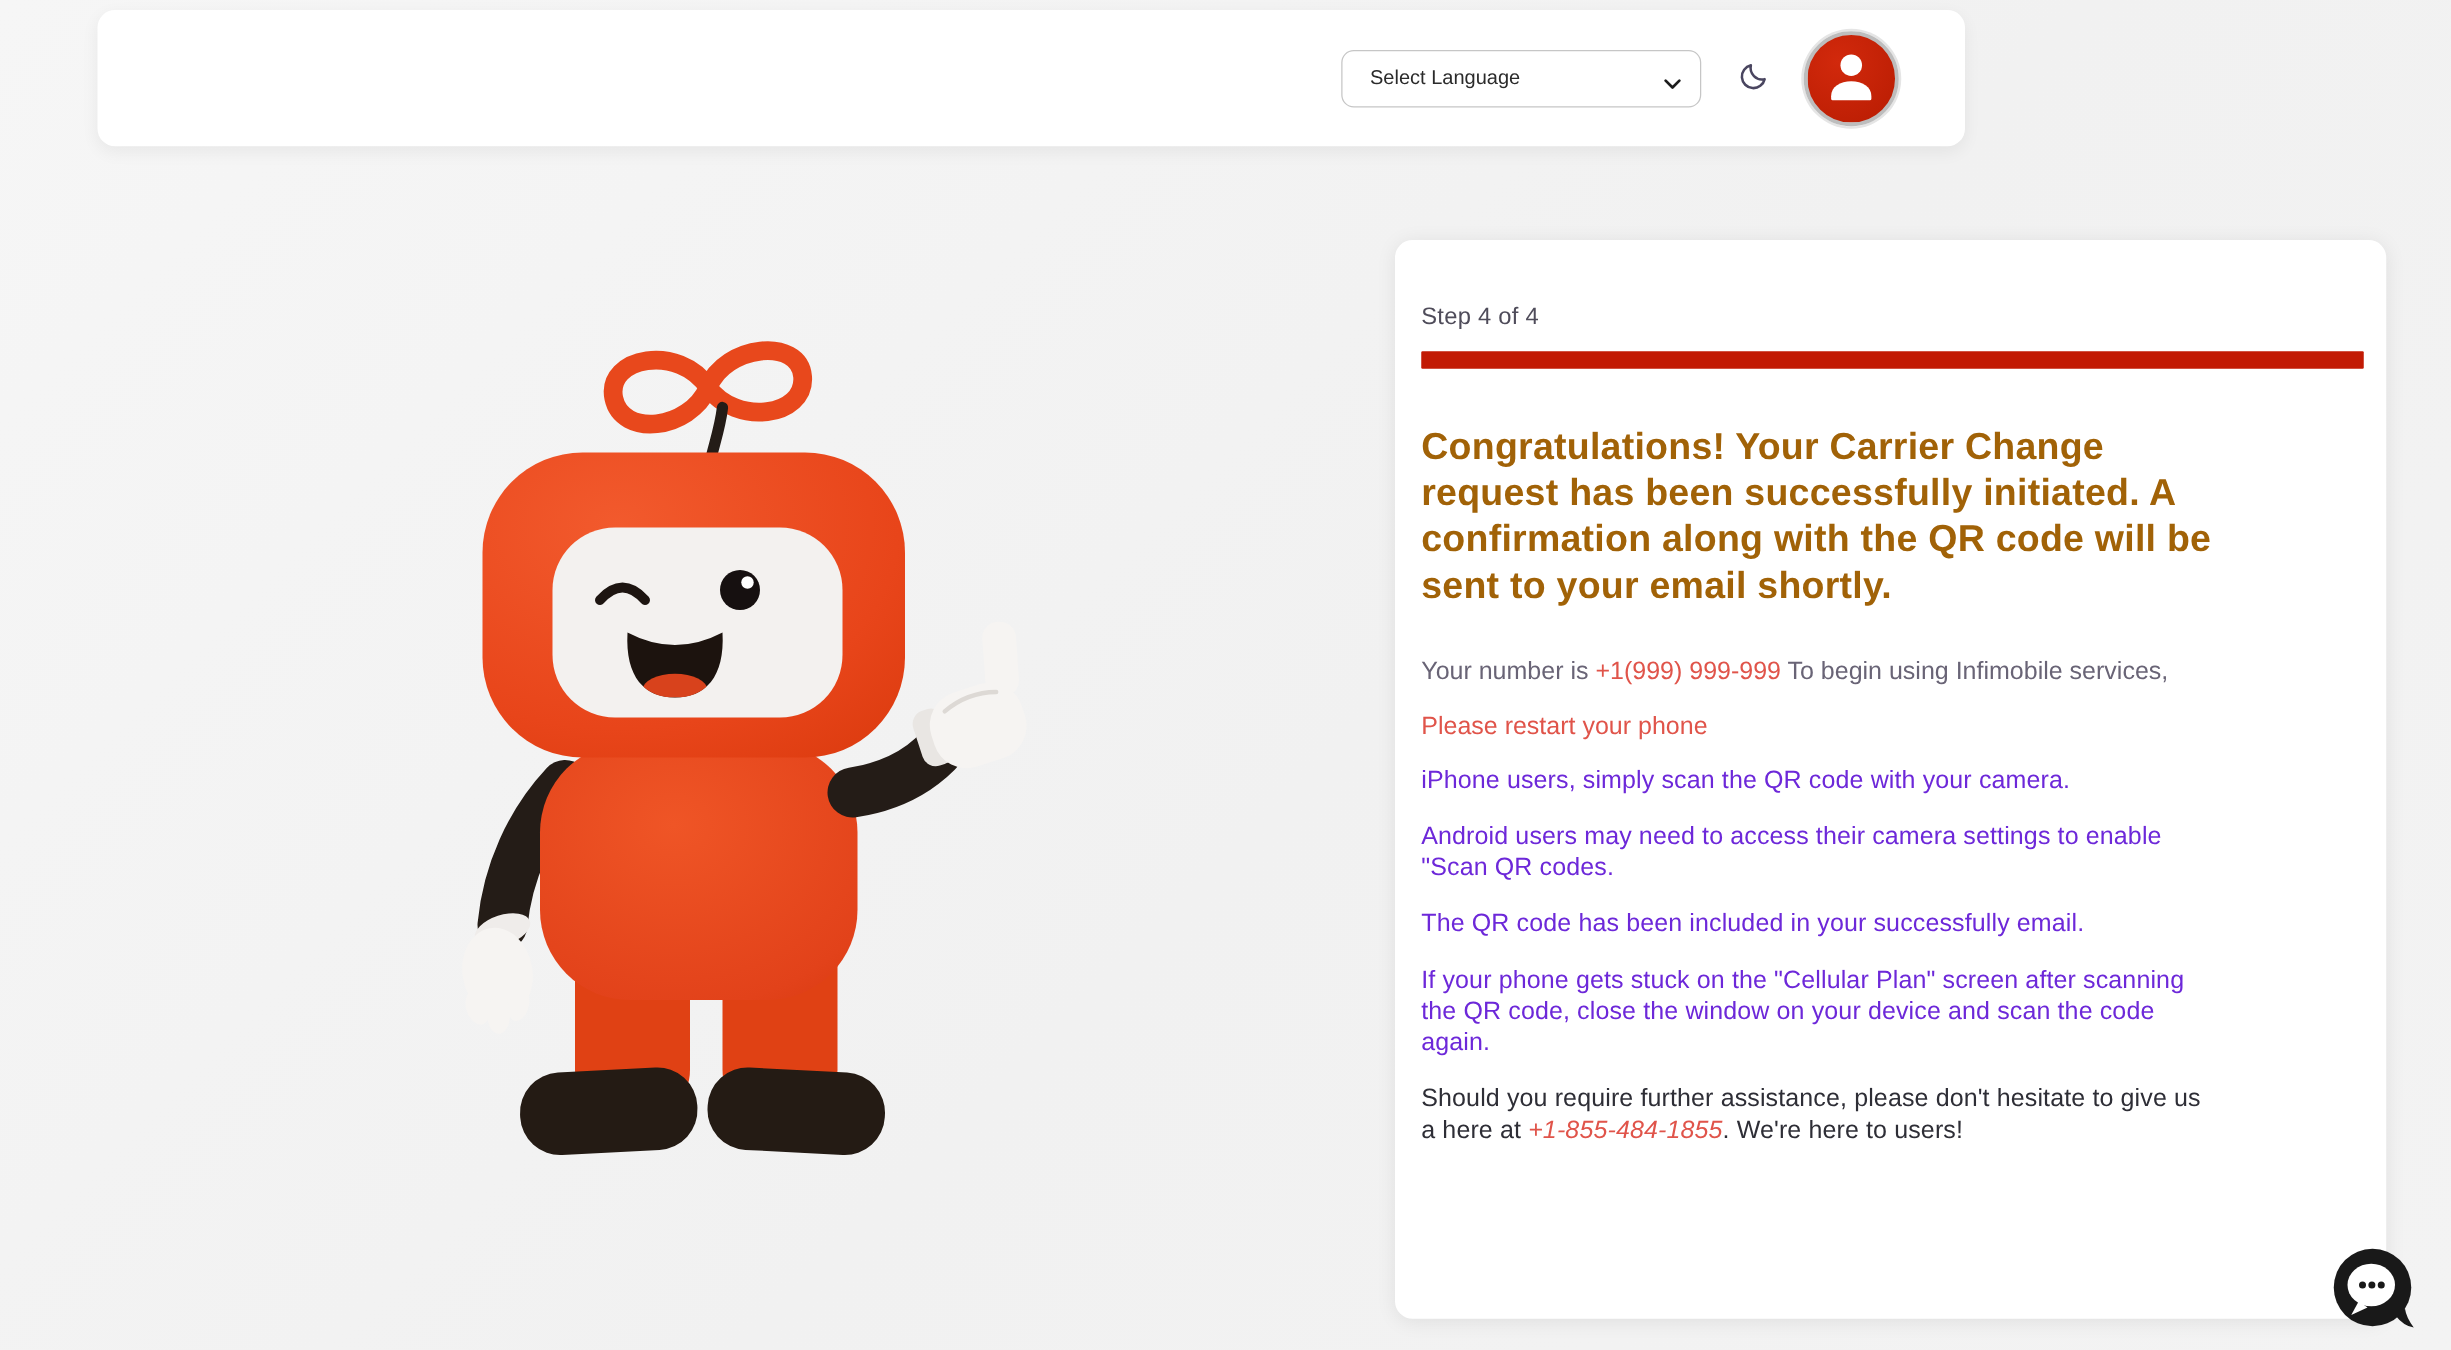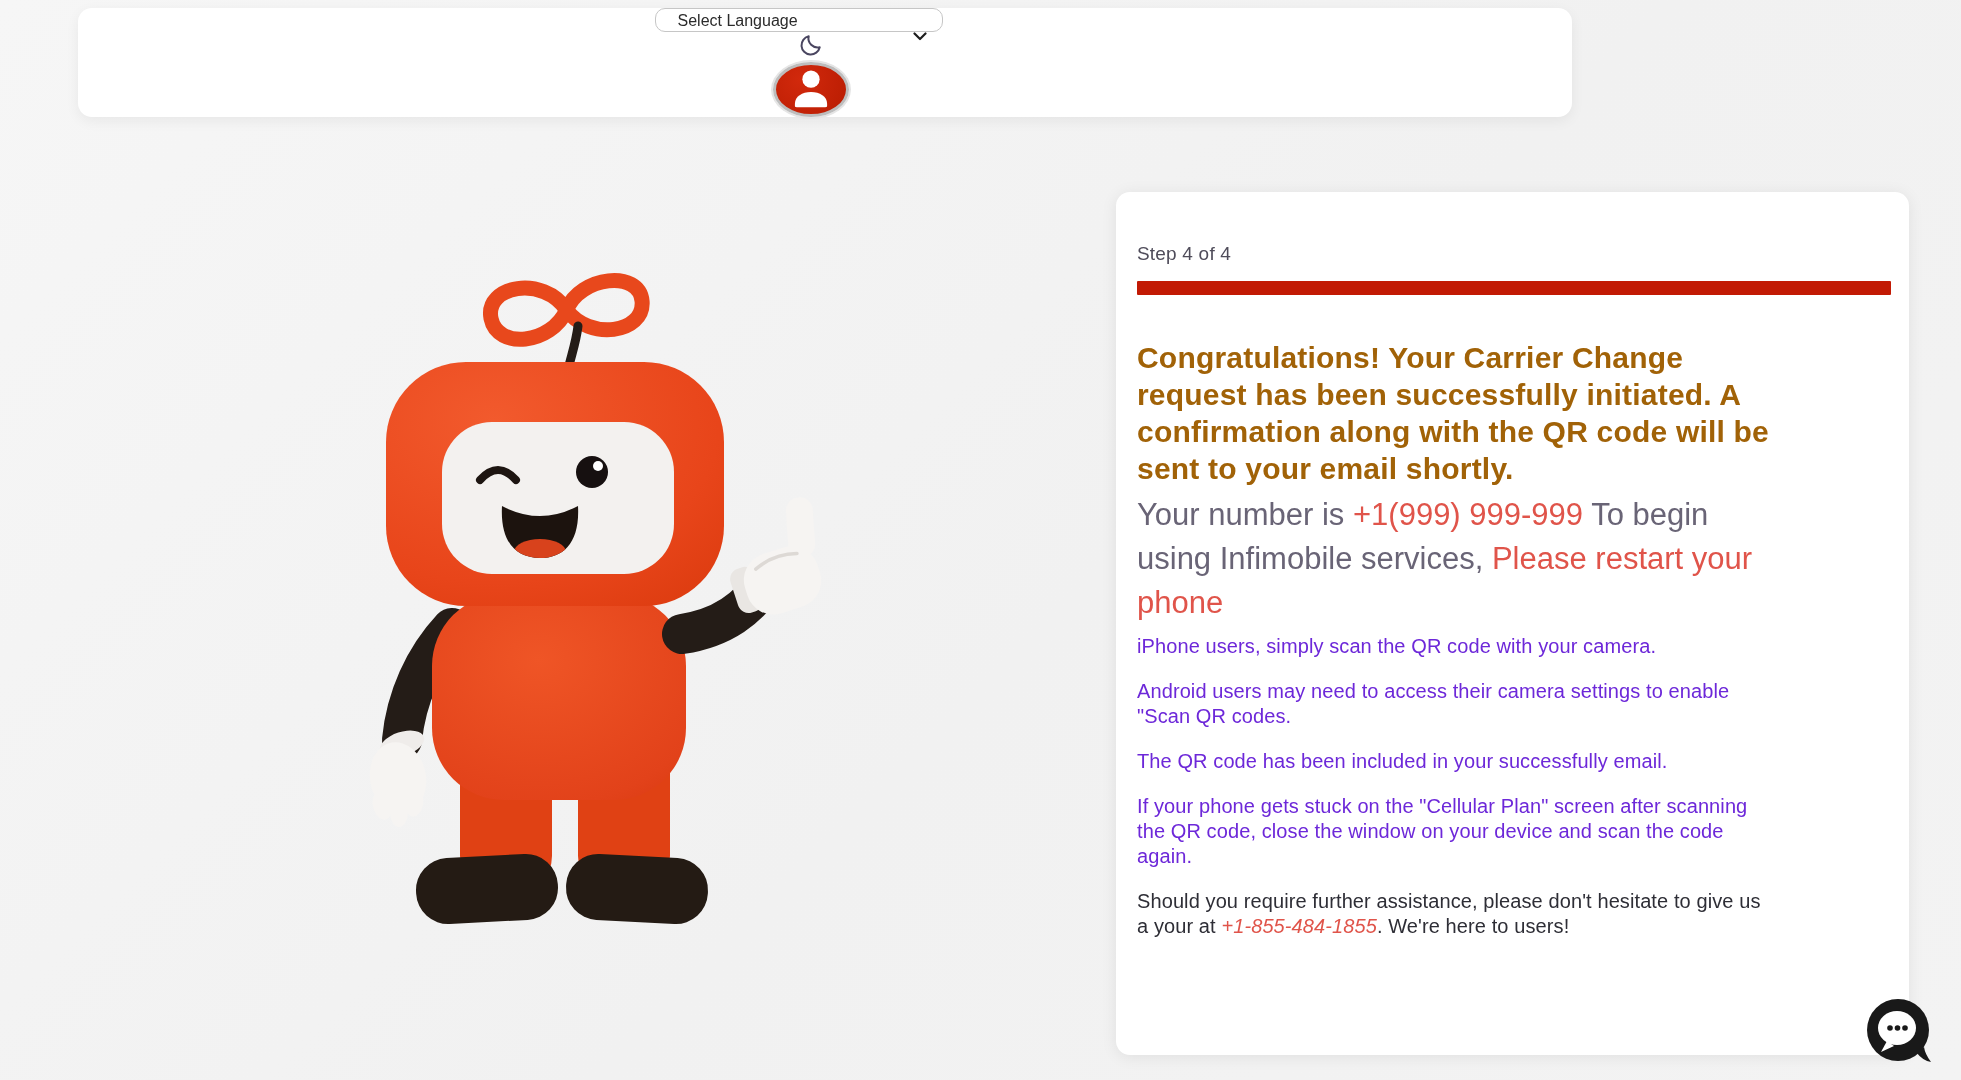--- a/index.html
+++ b/index.html
@@ -10,21 +10,20 @@
     position:relative;
   }
 
   
   .topbar {
     position:absolute; left:78px; top:8px; width:1494px; height:109px;
     background:#ffffff; border-radius:14px;
     box-shadow:0 4px 14px rgba(0,0,0,.06);
     display:flex; align-items:center; justify-content:flex-end;
     padding-right:53px;
-    flex-direction:column;
   }
   .lang-wrap { position:relative; width:288px; height:46px; }
   .lang-select {
     -webkit-appearance:none; appearance:none;
     width:100%; height:100%;
     border:1px solid #c6c6c6; border-radius:10px;
     background:#fff; font-family:inherit;
     font-size:16px; color:#2b2b2b; padding:0 40px 0 22px;
     outline:none; cursor:pointer;
   }
@@ -50,21 +49,21 @@
     box-shadow:0 2px 16px rgba(0,0,0,.08);
     padding:51px 18px 0 21px;
   }
   .step { font-size:19px; color:#4f4c5a; letter-spacing:.2px; }
   .progress-track { margin-top:16px; height:14px; background:#c21a04; border-radius:1px; }
   .headline {
     margin-top:44px; font-size:30px; line-height:37px; font-weight:700;
     color:#a16207; letter-spacing:.2px; white-space:pre-line;
   }
   .number-msg {
-    margin-top:6px; font-size:31px; line-height:44px; color:#696476; max-width:620px;
+    margin-top:28px; font-size:20px; line-height:44px; color:#696476; max-width:620px;
   }
   .red-accent { color:#e0544a; }
   .esim-heading { margin-top:16px; font-size:25px; font-weight:700; color:#17171d; letter-spacing:.2px; }
   .instr {
     margin-top:20px; font-size:20px; line-height:25px; color:#6d28d9;
     white-space:pre-line; letter-spacing:.1px;
   }
   .instr.first { margin-top:9px; }
   .support { margin-top:20px; font-size:20px; line-height:25px; color:#2e2e36; letter-spacing:.1px; }
   .support a, .support .red-accent { text-decoration:none; cursor:pointer;font-style:italic; }
@@ -176,21 +175,21 @@
 
 
   <p class="instr first">iPhone users, simply scan the QR code with your camera.</p>
   <p class="instr">Android users may need to access their camera settings to enable
 "Scan QR codes.</p>
   <p class="instr">The QR code has been included in your successfully email.</p>
   <p class="instr">If your phone gets stuck on the "Cellular Plan" screen after scanning
 the QR code, close the window on your device and scan the code
 again.</p>
 
-  <p class="support"><span>Should you require further assistance, please don't hesitate to give us</span><br><span>a your at </span><a class="red-accent">+1-855-484-1855</a><span>. We're here to users!</span></p>
+  <p class="support"><span>Should you require further assistance, please don't hesitate to give us</span><br><span>a here at </span><a class="red-accent">+1-855-484-1855</a><span>. We're here to users!</span></p>
 </section>
 
 <button class="chat-btn">
   <span>
     <svg width="72" height="72" viewBox="0 0 72 72">
       <path d="M53 57 q7 9 15 10 q-6-8-7-15 z" fill="#191919"></path>
       <circle cx="35" cy="35" r="31" fill="#191919"></circle>
       <path d="M24 46 l-6 11 l13-6 z" fill="#ffffff"></path>
       <ellipse cx="34" cy="33" rx="19" ry="17" fill="#ffffff"></ellipse>
       <circle cx="27" cy="33" r="2.8" fill="#191919"></circle>

